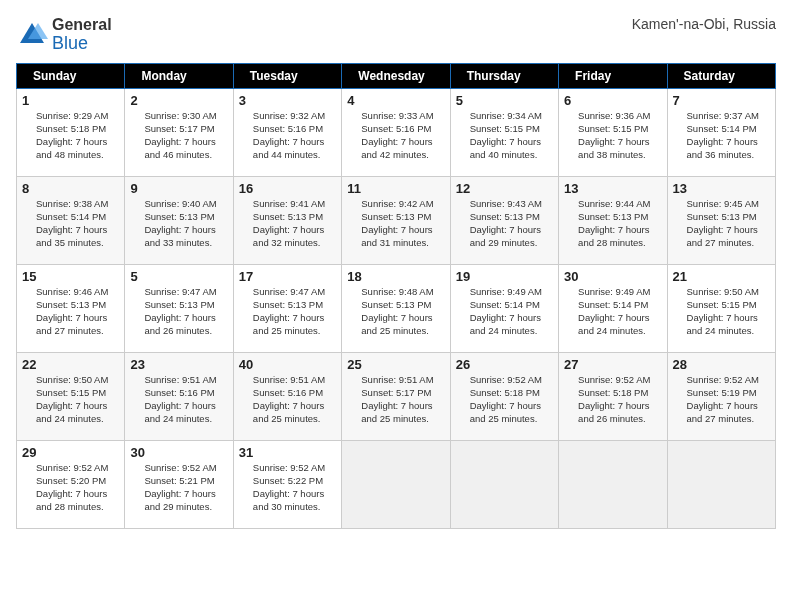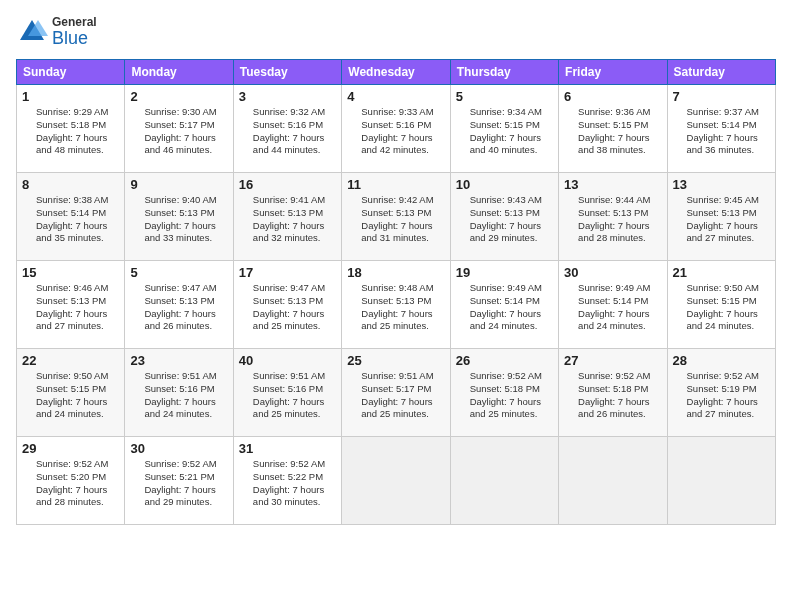--- a/index.html
+++ b/index.html
@@ -20,21 +20,21 @@
     .logo {
       display: flex;
       align-items: center;
     }
     .logo-text {
       display: flex;
       flex-direction: column;
       line-height: 1.1;
     }
     .logo-general {
-      font-size: 12px;
+      font-size: 16px;
       font-weight: bold;
       color: #333;
     }
     .logo-blue {
       font-size: 18px;
       font-weight: normal;
       color: #1a6ab5;
     }
     .logo-icon {
       width: 32px;
@@ -51,25 +51,25 @@
     }
     .location {
       font-size: 14px;
       color: #444;
     }
     .calendar {
       width: 100%;
       border-collapse: collapse;
     }
     .calendar th {
-      background-color: #8b5cf6;
+      background-color: #000000;
       color: #fff;
       font-size: 12px;
       font-weight: bold;
-      padding: 5px 6px;
+      padding: 5px 16px;
       text-align: left;
       border: 1px solid #1a6ab5;
     }
     .calendar td {
       border: 1px solid #ccc;
       vertical-align: top;
       padding: 4px 5px;
       width: 108px;
       height: 88px;
       font-size: 10px;
@@ -107,20 +107,21 @@
     <svg class="logo-icon" viewBox="0 0 32 32">
       <polygon points="16,4 28,24 4,24" fill="#1a6ab5"></polygon>
       <polygon points="22,4 32,20 12,20" fill="#5aabf0" opacity="0.7"></polygon>
     </svg>
     <div class="logo-text">
       <span class="logo-general">General</span>
       <span class="logo-blue">Blue</span>
     </div>
   </div>
   <div class="title-block">
+    <div class="location">Kamen'-na-Obi, Russia</div>
   </div>
 </div>
 
 <table class="calendar">
   <thead>
     <tr>
       <th>Sunday</th>
       <th>Monday</th>
       <th>Tuesday</th>
       <th>Wednesday</th>
@@ -171,21 +172,21 @@
         </td>
         <td>
           <span class="day-num">16</span>
 <div class="day-info">Sunrise: 9:41 AM<br>Sunset: 5:13 PM<br>Daylight: 7 hours and 32 minutes.</div>
         </td>
         <td>
           <span class="day-num">11</span>
 <div class="day-info">Sunrise: 9:42 AM<br>Sunset: 5:13 PM<br>Daylight: 7 hours and 31 minutes.</div>
         </td>
         <td>
-          <span class="day-num">10</span>
+          <span class="day-num">12</span>
 <div class="day-info">Sunrise: 9:43 AM<br>Sunset: 5:13 PM<br>Daylight: 7 hours and 29 minutes.</div>
         </td>
         <td>
           <span class="day-num">13</span>
 <div class="day-info">Sunrise: 9:44 AM<br>Sunset: 5:13 PM<br>Daylight: 7 hours and 28 minutes.</div>
         </td>
         <td>
           <span class="day-num">13</span>
 <div class="day-info">Sunrise: 9:45 AM<br>Sunset: 5:13 PM<br>Daylight: 7 hours and 27 minutes.</div>
         </td>

